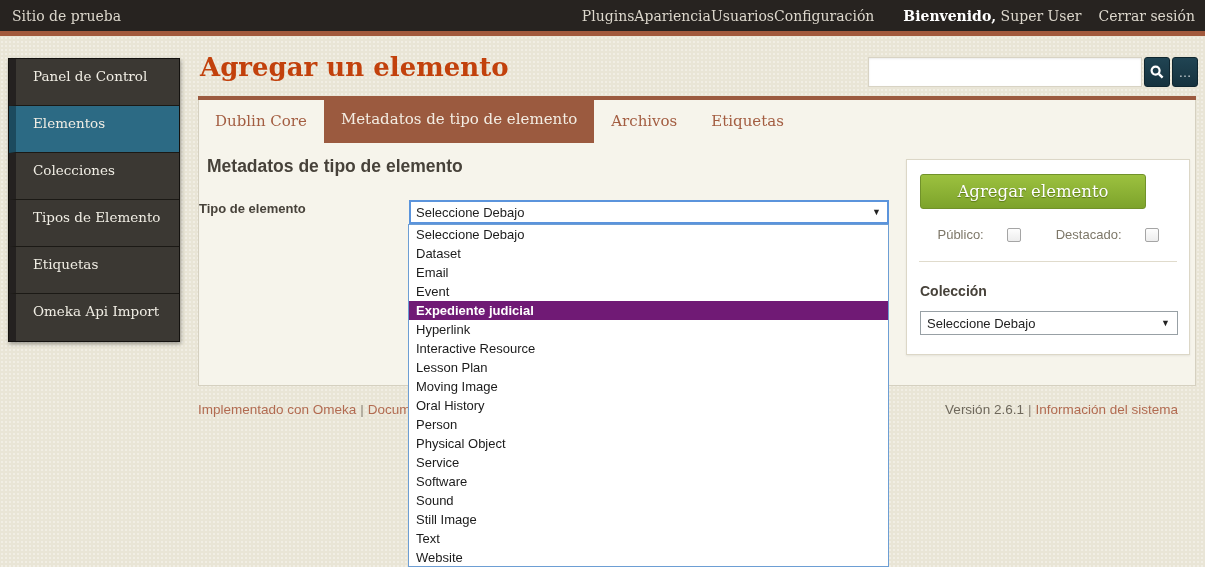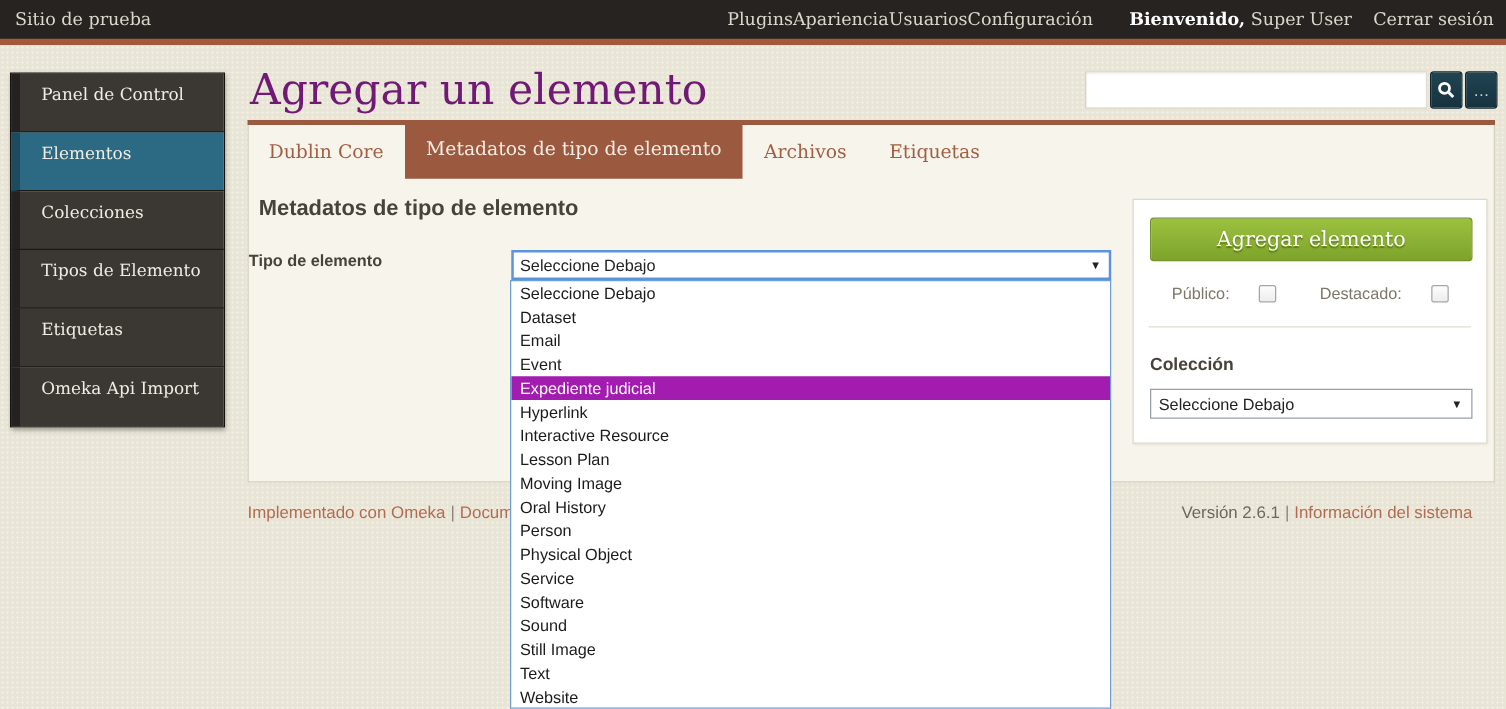--- a/index.html
+++ b/index.html
@@ -38,21 +38,21 @@
     padding-left:17px; cursor:pointer;
     font-family:"DejaVu Serif", serif; font-size:13.5px; color:#f0ede4;
     white-space:nowrap; overflow:hidden;
   }
   .sidebar-item:last-child { border-bottom:none; }
   .sidebar-item.active { background:#2c6a84; border-left-color:#1c4a5e; }
 
   
   .page-title {
     position:absolute; left:200px; top:52px;
-    font-family:"DejaVu Serif", serif; font-size:34px; color:#701a75;
+    font-family:"DejaVu Serif", serif; font-size:26px; color:#c2410c;font-weight:bold;
   }
   .searchbar { position:absolute; left:868px; top:57px; width:330px; height:30px; display:flex; }
   .search-input {
     flex:1; height:30px; border:1px solid #d8d3c4; background:#fff;
     padding:0 8px; font-size:14px; color:#333; outline:none;
     box-shadow:inset 0 1px 2px rgba(0,0,0,0.08);
   }
   .sq-btn {
     width:26px; height:30px; margin-left:2px; border:1px solid #0f2630;
     background:linear-gradient(#204453,#16323e); border-radius:3px;
@@ -84,21 +84,21 @@
     font-size:13px; color:#222; padding:0 6px 0 5px;
   }
   .chevron { font-size:9px; color:#222; }
 
   
   .save-panel {
     position:absolute; left:707px; top:59px; width:284px; height:196px;
     background:#fff; border:1px solid #dcd7c7; box-shadow:0 1px 2px rgba(0,0,0,0.07);
   }
   .green-btn {
-    display:block; margin:14px 13px 0; width:258px; height:35px;
+    display:block; margin:14px 13px 0; width:226px; height:35px;
     background:linear-gradient(#9cc13f,#7da32b); border:1px solid #71922a; border-radius:3px;
     color:#fff; font-family:"DejaVu Serif", serif; font-size:16.5px;
     text-shadow:0 1px 1px rgba(60,80,0,0.6); cursor:pointer;
   }
   .checkbox-row {
     display:flex; justify-content:center; align-items:center; gap:23px;
     margin-top:18px; font-size:13px; color:#7d7768;
   }
   .checkbox-row label { margin-left:12px; }
   .checkbox-row label:first-child { margin-left:0; }
@@ -128,21 +128,21 @@
 
   
   .dropdown {
     position:absolute; left:408px; top:224px; width:481px; height:343px;
     background:#fff; border:1px solid #6d9ed4; overflow:hidden; z-index:10;
   }
   .option {
     height:19px; line-height:19px; padding-left:7px;
     font-size:13px; color:#1b1b1b; white-space:nowrap; cursor:pointer;
   }
-  .option.highlighted { background:#a21caf; color:#fff; font-weight:normal; }
+  .option.highlighted { background:#701a75; color:#fff; font-weight:bold; }
 </style>
 </head>
 <body>
 
 <div class="topbar">
   <div class="serif">Sitio de prueba</div>
   <div class="topbar-nav">
     <span><a>Plugins</a><a>Apariencia</a><a>Usuarios</a><a>Configuración</a></span>
     <span class="welcome"><b>Bienvenido,</b> <span>Super User</span></span>
     <a>Cerrar sesión</a>

